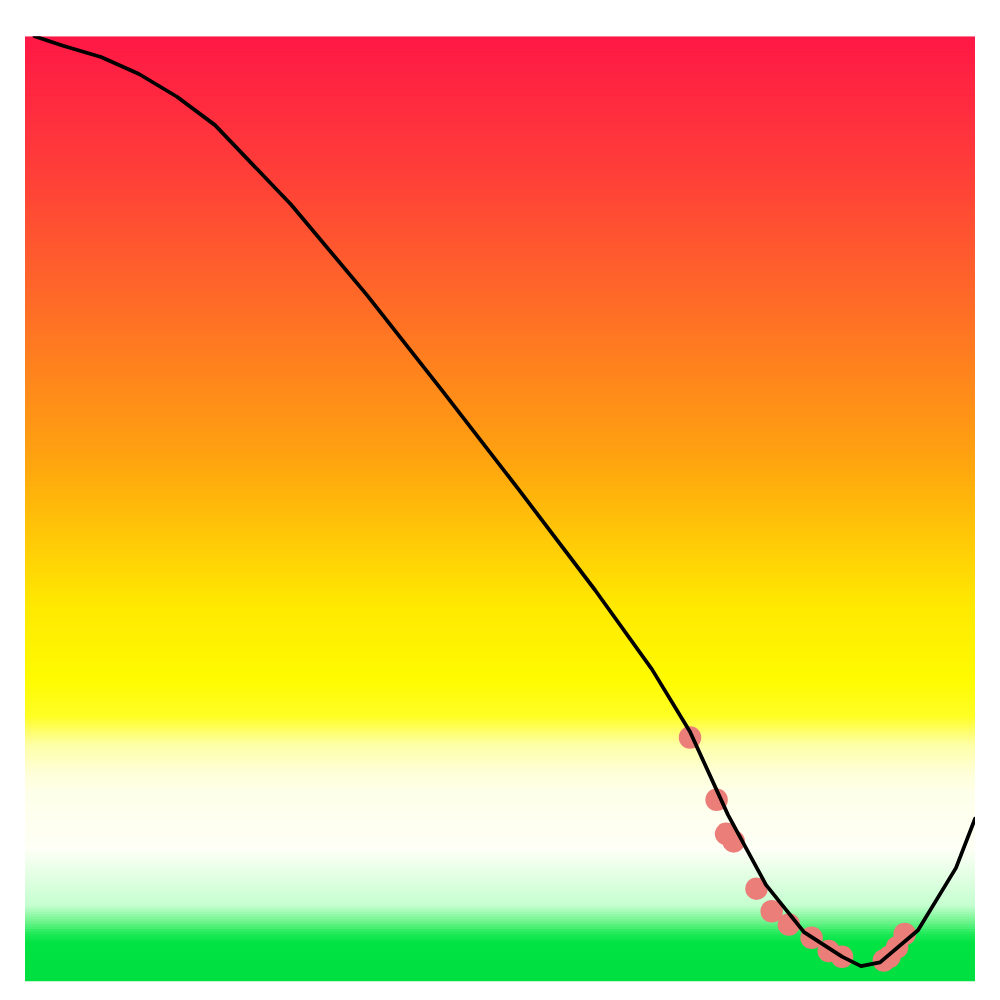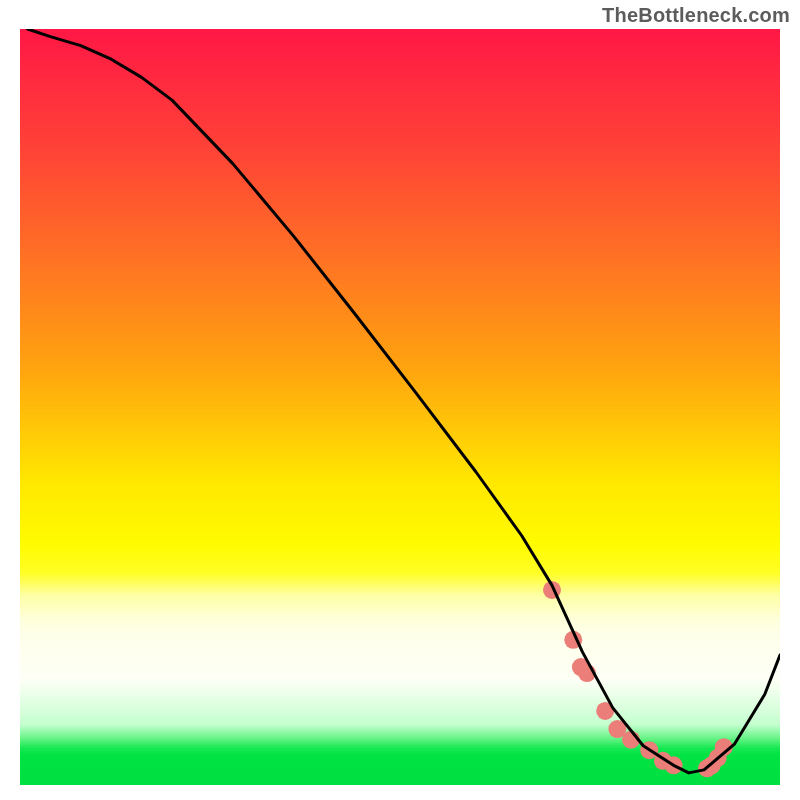--- a/index.html
+++ b/index.html
@@ -33,21 +33,20 @@
     width: 800px;
     height: 800px;
     display: block;
   }
 </style>
 </head>
 <body>
 
 <div class="stage">
 
-  <div class="watermark">TheBottleneck.com</div>
 
   <svg class="chart" viewBox="0 0 800 800" preserveAspectRatio="none">
     <defs>
       <clipPath id="plotClip">
         <rect x="20" y="29" width="760" height="756"></rect>
       </clipPath>
     </defs>
     <g id="gradient-bg" clip-path="url(#plotClip)">
         <rect x="20" y="29" width="760" height="3" fill="rgb(255,24,70)"></rect>
         <rect x="20" y="30.989473684210527" width="760" height="3" fill="rgb(255,25,70)"></rect>

